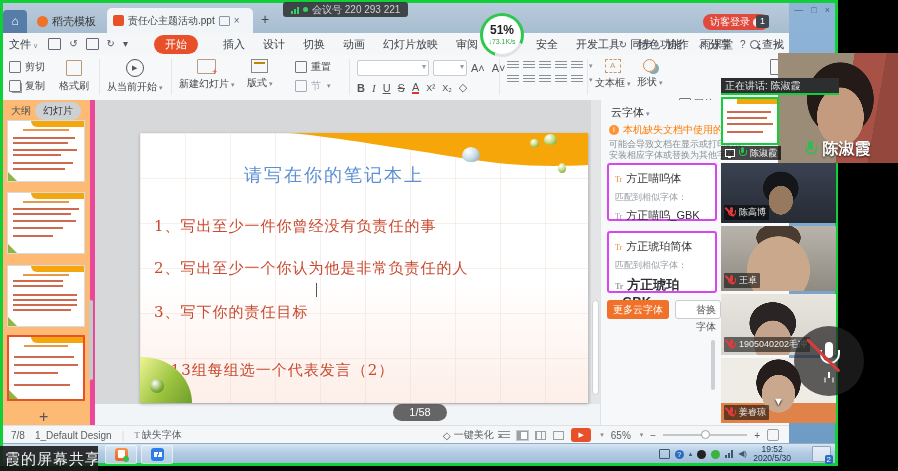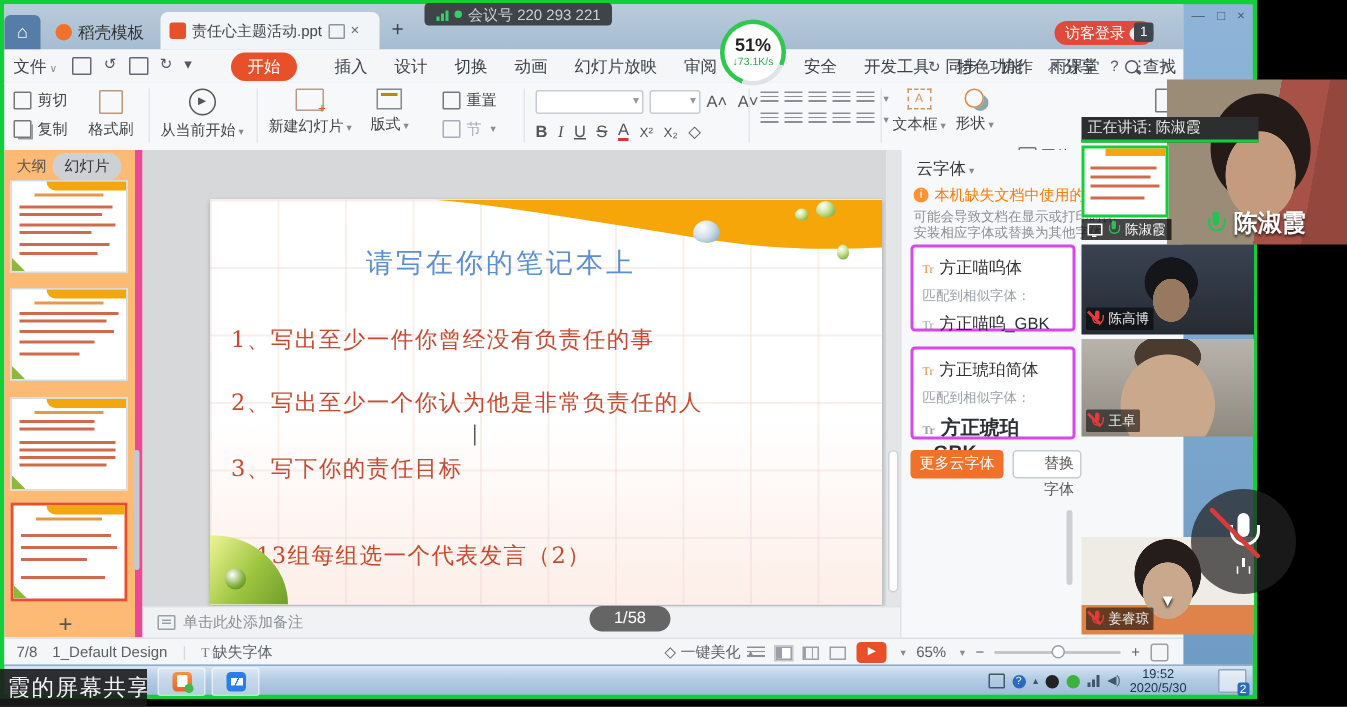--- a/index.html
+++ b/index.html
@@ -442,24 +442,20 @@
           <span class="ab caret" style="left:176px;top:150px;"></span>
           <div class="leaf">
               <span class="ld"></span>
             </div>
         </div>
       </div>
       <div class="ab vscroll">
           <div class="ab vthumb"></div>
         </div>
 
-      <div class="ab notesbar">
-        <span class="note-ic"></span>
-        <span>单击此处添加备注</span>
-      </div>
       <div class="ab pagebadge">1/58</div>
 
       <div class="ab fpanel">
         <div class="fp-h"><span>云字体</span><span class="car">▾</span></div>
         <div class="fp-alert">
           <span class="info-ic">i</span>
           <span>本机缺失文档中使用的字体</span>
         </div>
         <div class="fp-desc" style="top:38px;">可能会导致文档在显示或打印时比</div>
         <div class="fp-desc" style="top:49px;">安装相应字体或替换为其他字体</div>
@@ -592,20 +588,29 @@
   </div>
   <div class="ab vid pv p1">
     <div class="plabel">
       <span class="micwrap">
           <i class="mic"></i>
           <b class="slash"></b>
         </span>
       <span>陈高博</span>
     </div>
   </div>
+  <div class="ab vid pv p3">
+    <div class="plabel">
+      <span class="micwrap">
+          <i class="mic"></i>
+          <b class="slash"></b>
+        </span>
+      <span>1905040202毛冲</span>
+    </div>
+  </div>
   <div class="ab vid pv p4">
     <span class="more-tri"></span>
     <div class="plabel">
       <span class="micwrap">
           <i class="mic"></i>
           <b class="slash"></b>
         </span>
       <span>姜睿琼</span>
     </div>
   </div>

